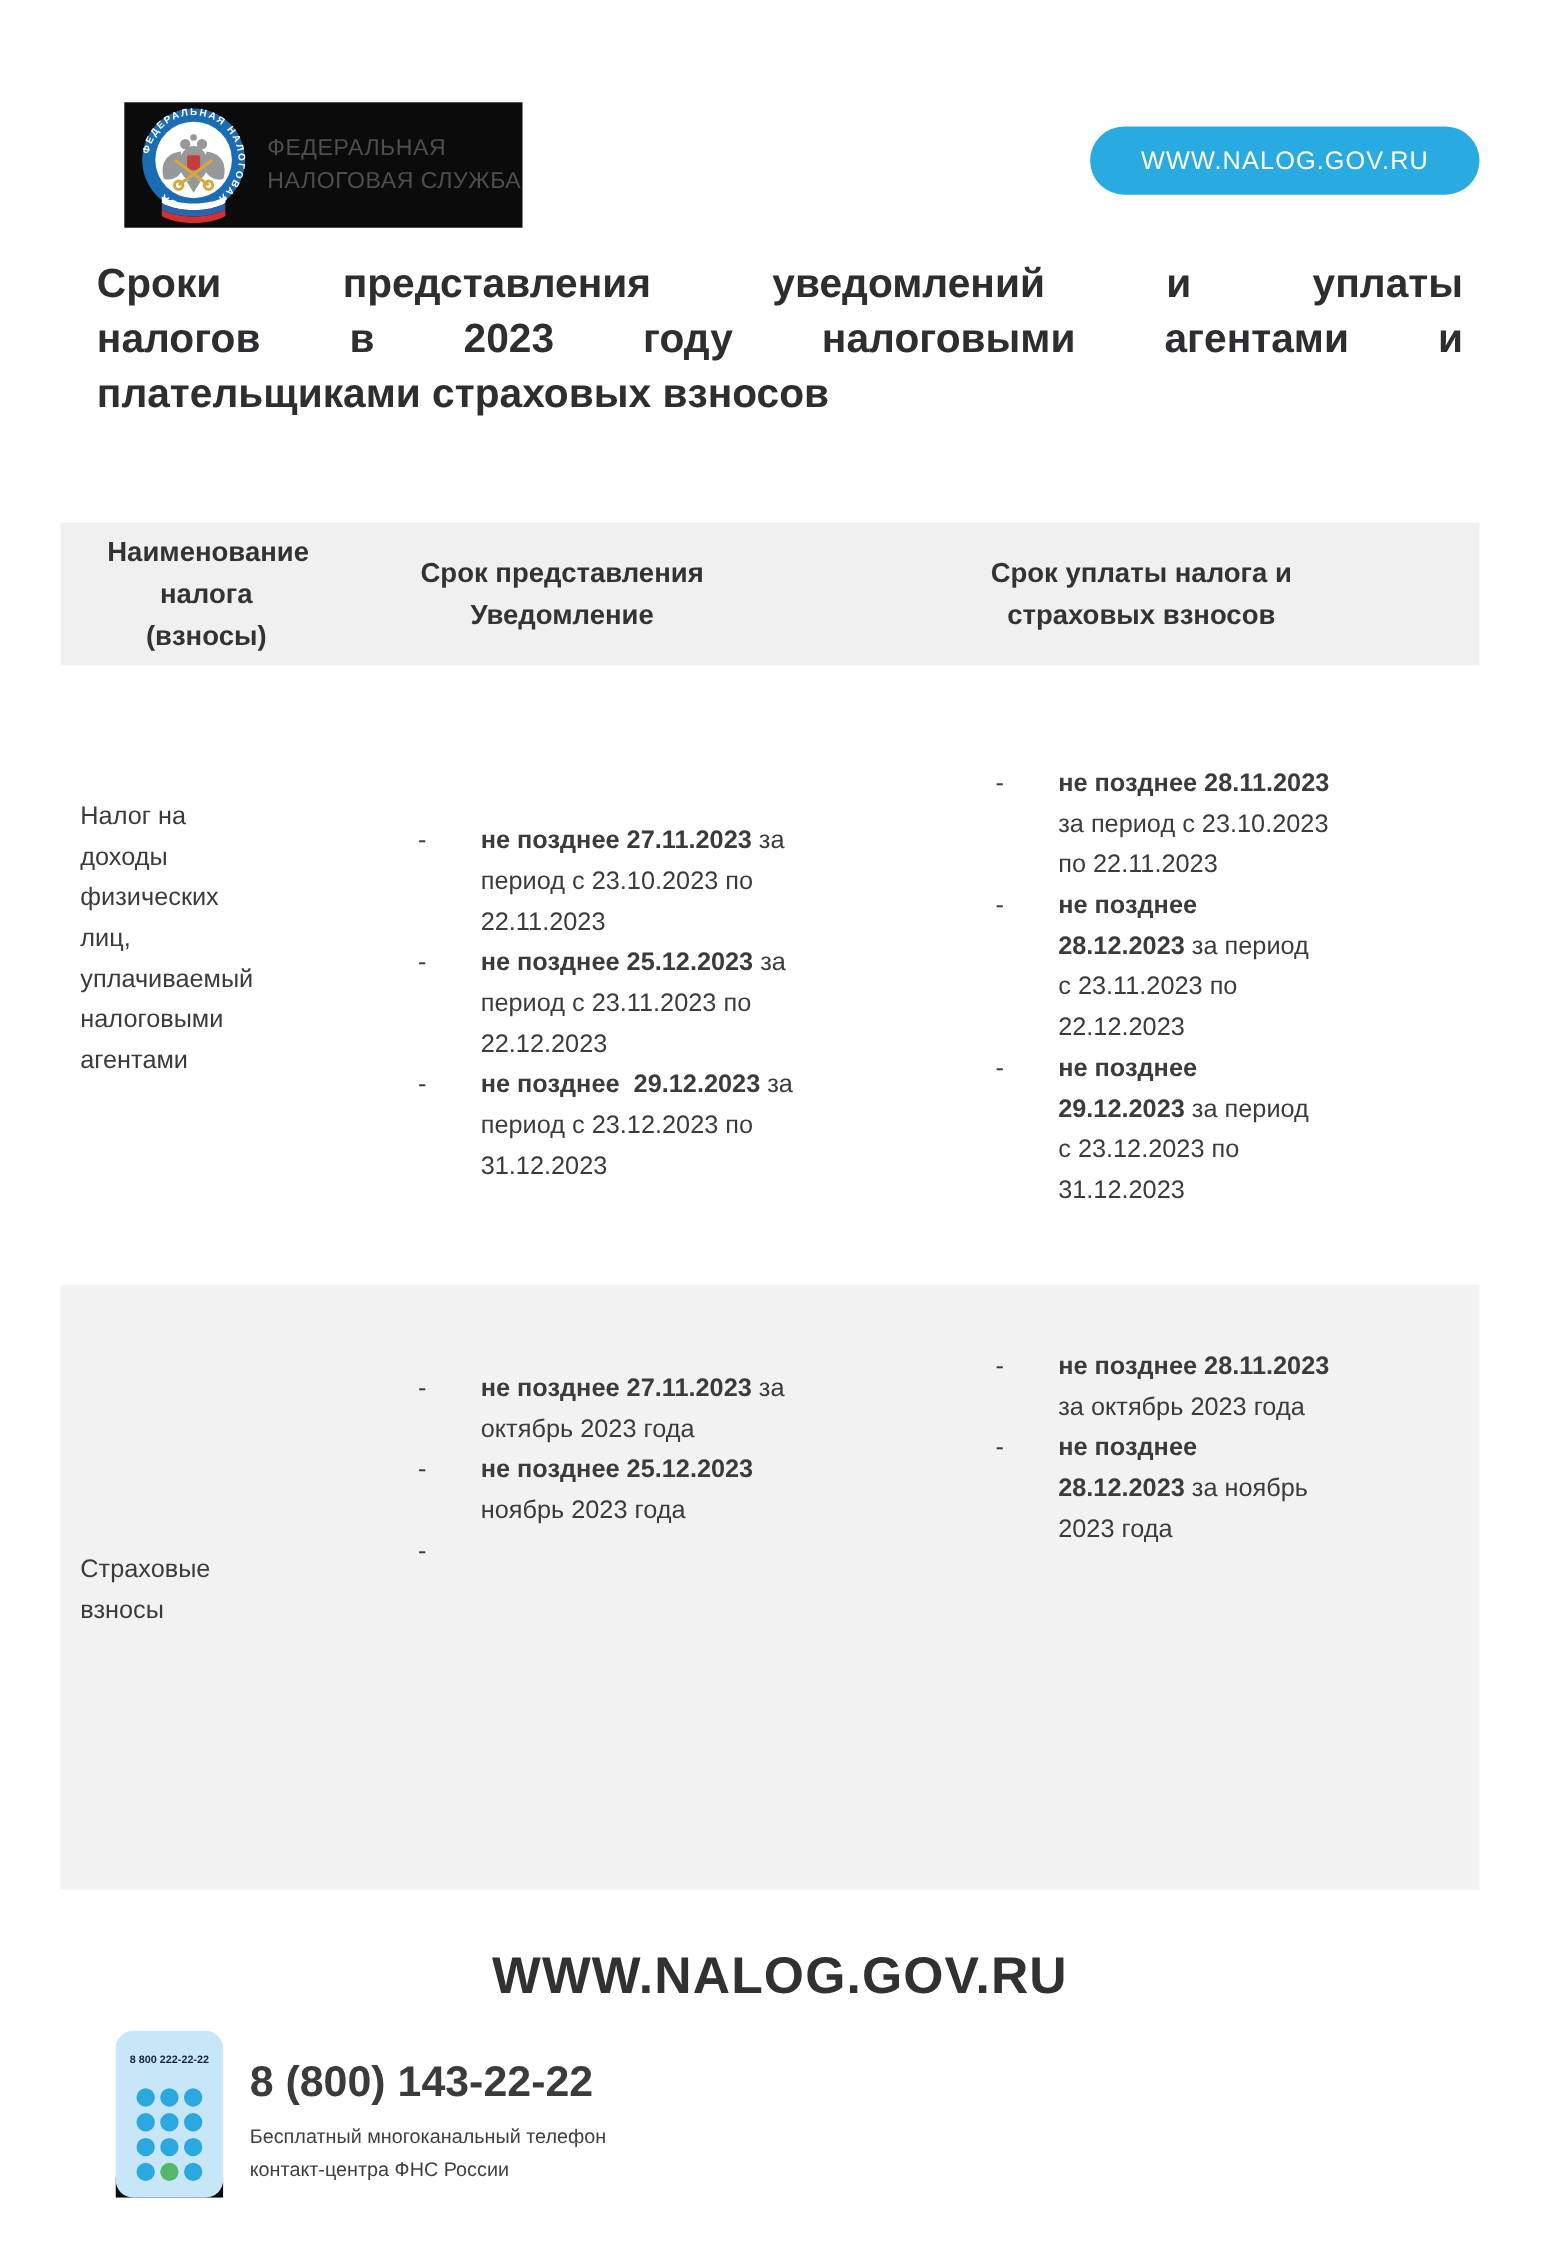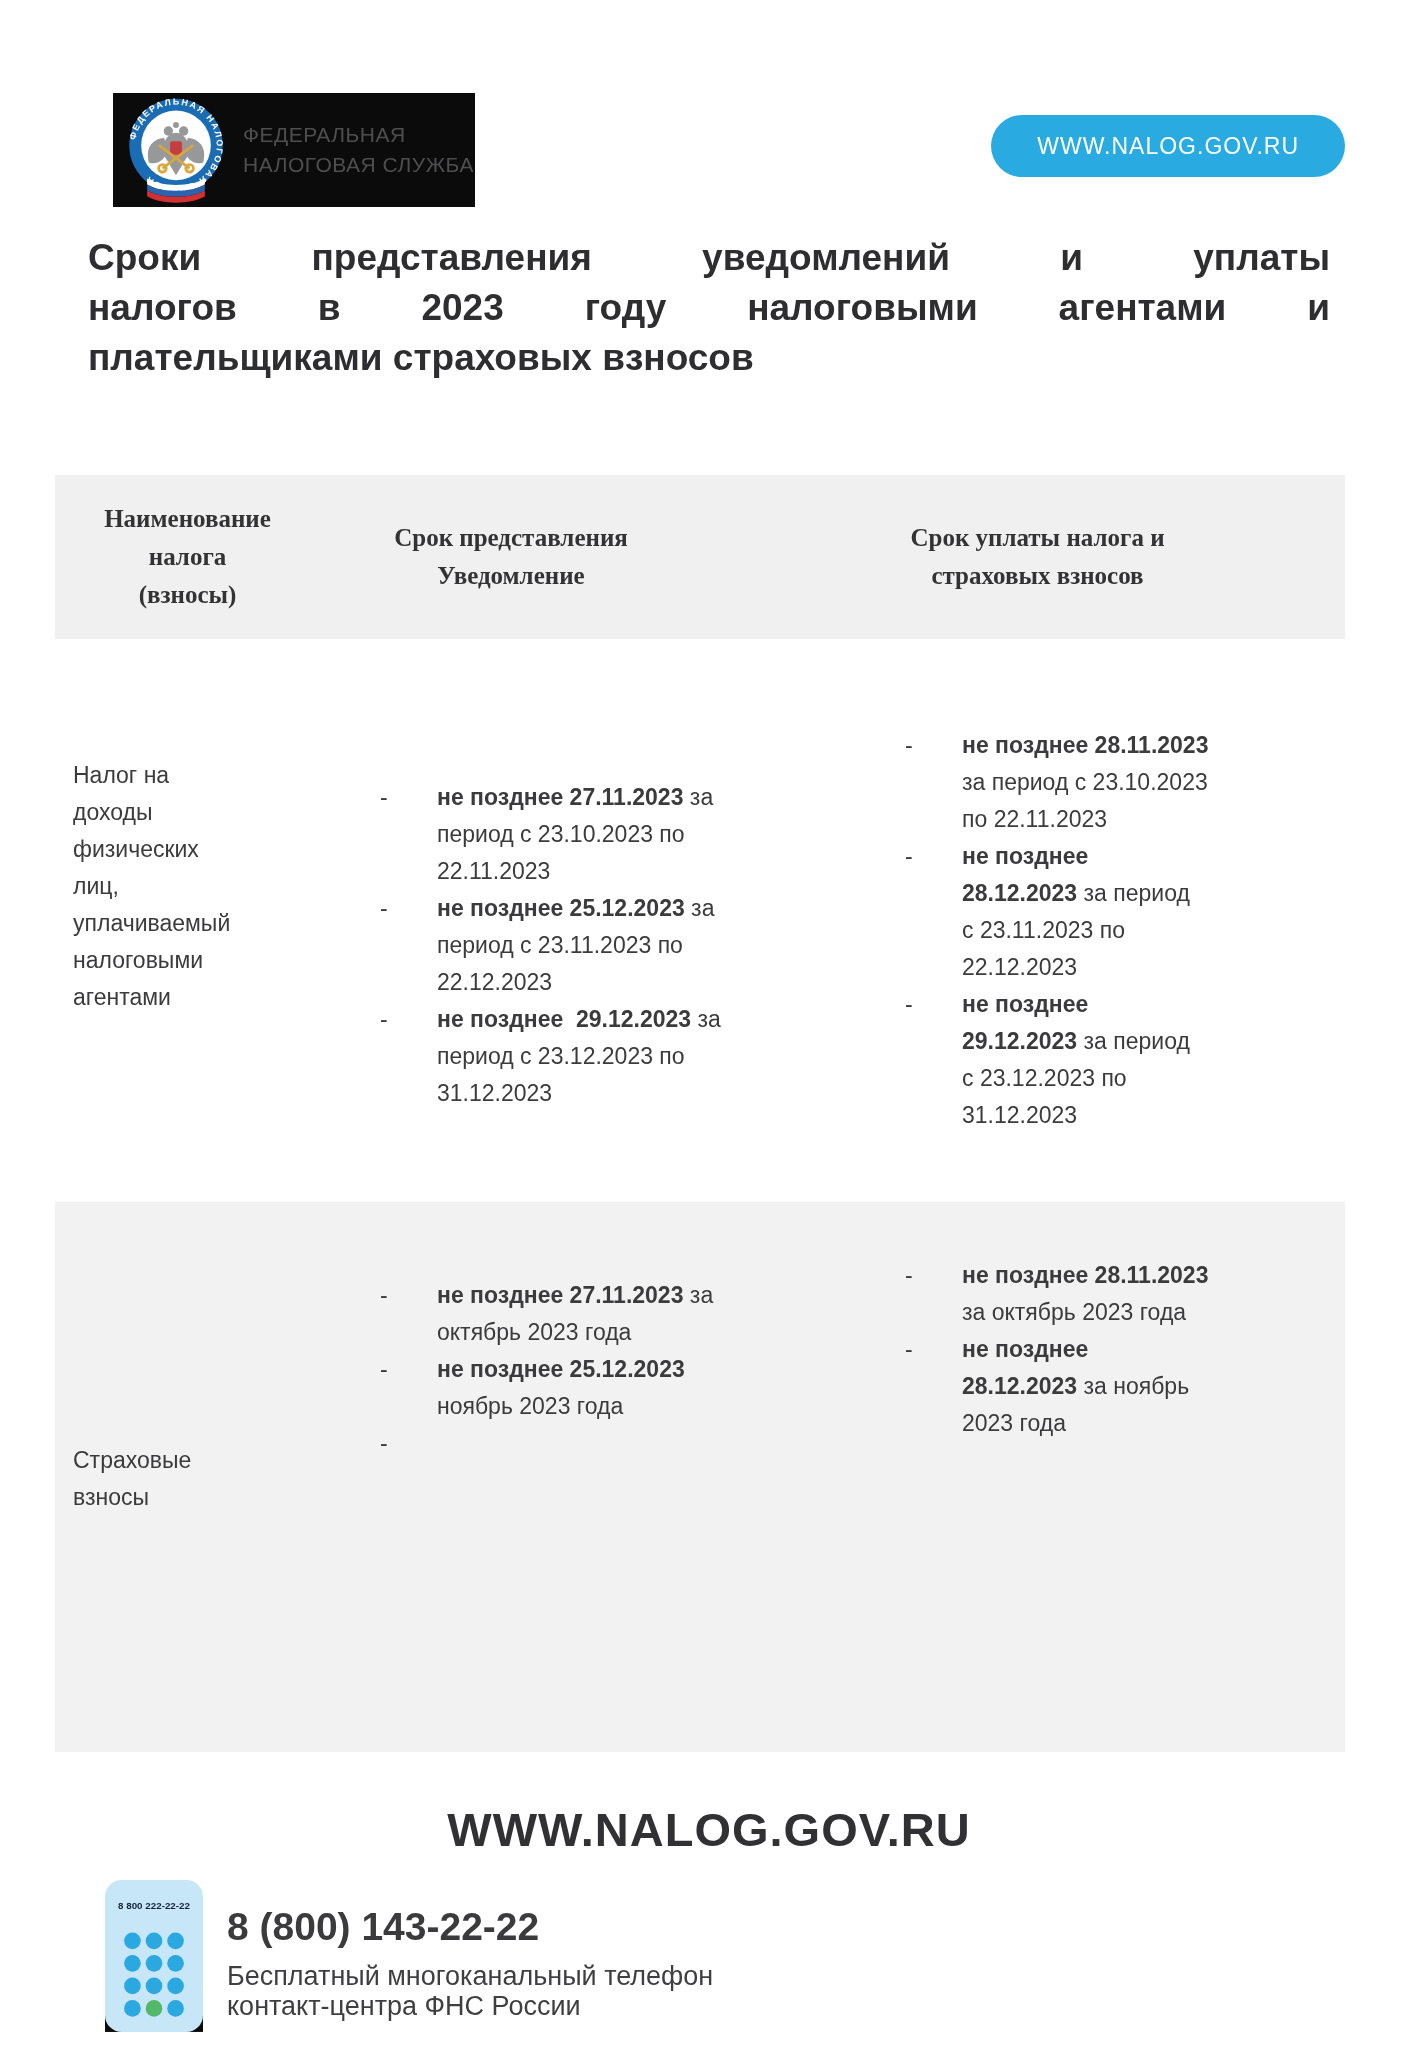--- a/index.html
+++ b/index.html
@@ -15,21 +15,21 @@
   .pill { margin-top:22px; height:62px; border-radius:31px; background:var(--accent-blue,#29ABE2);
           color:#fff; font-size:23px; letter-spacing:1px; padding:0 46px; display:flex; align-items:center; }
 
   
   .title { margin:26px 88px 0 88px; font-size:37px; font-weight:700; color:#2E2E30; line-height:50px; }
   .title .jline { text-align:justify; text-align-last:justify; }
 
   
   .table { margin:92px 73px 0 55px; }
   .grid { display:grid; grid-template-columns:265px 410px 615px; }
-  .thead { background:var(--header-gray,#F0F0F0); height:164px; align-items:center;font-family:Liberation Serif, serif; }
+  .thead { background:var(--header-gray,#F0F0F0); height:130px; align-items:center; }
   .th { text-align:center; font-weight:700; font-size:25px; line-height:38px; color:#333335; }
   .th .th-inner { display:inline-block; }
   .th-name .th-inner { max-width:180px; }
   .th-notif .th-inner { max-width:270px; }
   .th-notif { padding-right:28px; }
   .th-pay .th-inner { max-width:305px; }
   .th-pay { }
 
   .row1 { min-height:563px; background:#ffffff; }
   .row2 { min-height:550px; background:var(--row-gray,#F2F2F2); }
@@ -44,21 +44,21 @@
   .bullet { display:flex; }
   .dash { width:57px; flex:0 0 57px; }
   .btext { white-space:pre-wrap; max-width:300px; }
   .r1c3 .btext, .r2c3 .btext { max-width:370px; }
   .b { font-weight:700; }
 
   
   .site { margin-top:50px; text-align:center; font-size:47px; font-weight:700; color:#313133; letter-spacing:1px; line-height:56px; }
   .contact { display:flex; margin:22px 0 0 105px; gap:24px; align-items:center; }
   .phone-number { font-size:39px; font-weight:700; color:#3B3B3D; margin-top:14px; }
-  .phone-note { font-size:27px; line-height:30px; color:#3F3F41; margin-top:12px; white-space:pre-line; }
+  .phone-note { font-size:18px; line-height:30px; color:#3F3F41; margin-top:12px; white-space:pre-line; }
 </style>
 </head>
 <body>
 
 <div class="page">
 
   <div class="top">
     <div class="logo">
       <svg width="102" height="107" viewBox="0 0 120 126">
         <circle cx="60" cy="57" r="55" fill="#1A6CB5"></circle>

